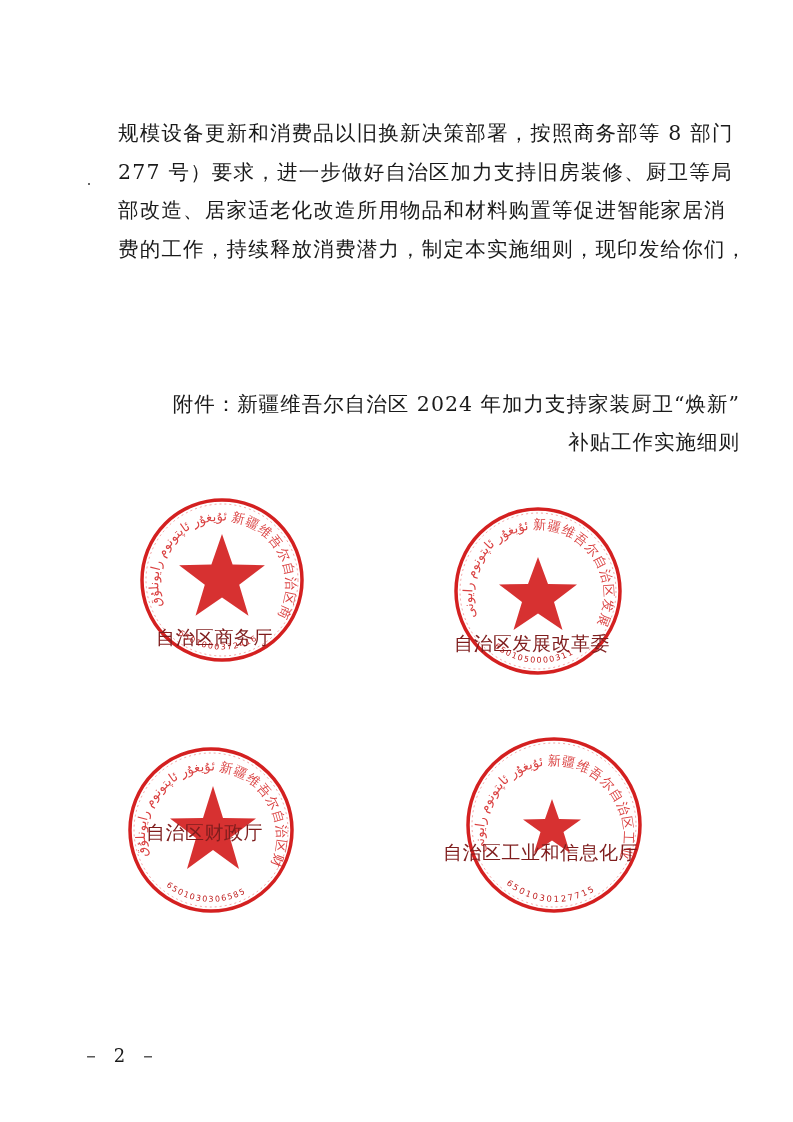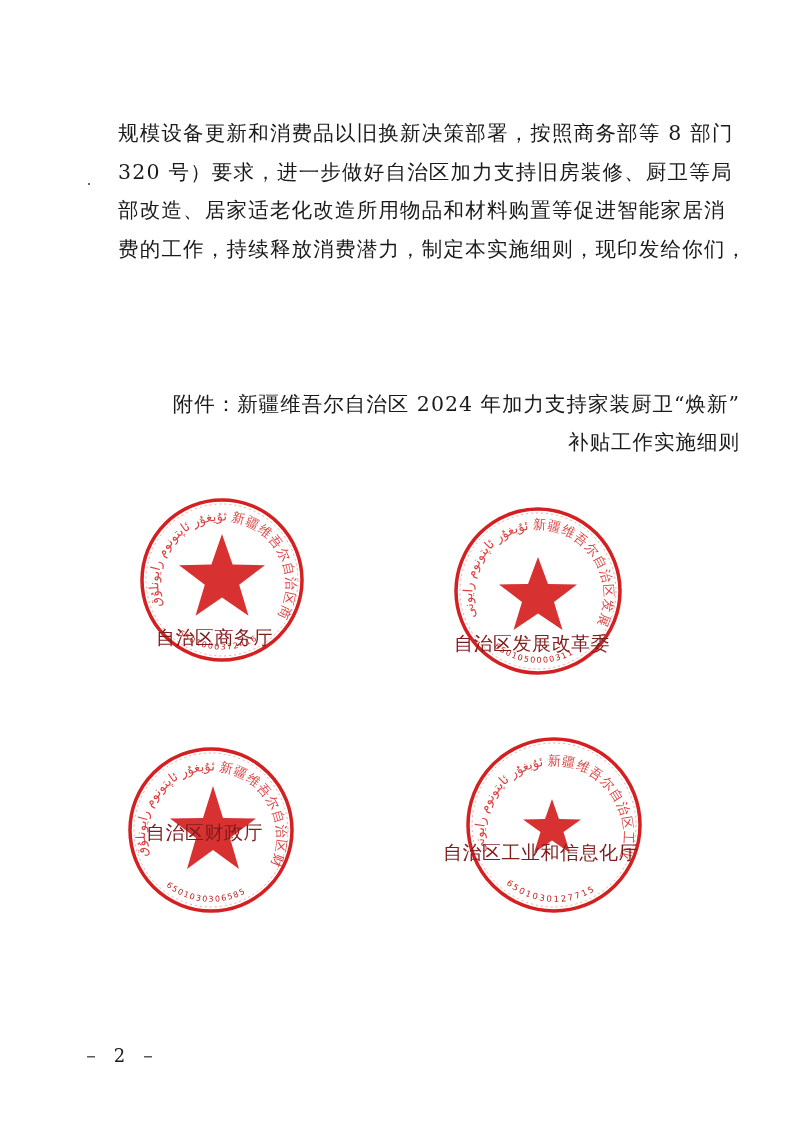--- a/index.html
+++ b/index.html
@@ -91,21 +91,21 @@
   </style>
 </head>
 <body>
 
 <div class="page">
 
   <div class="speck" style="left:88px; top:183px;"></div>
 
   <div class="body-text">
     <div class="line stretch">规模设备更新和消费品以旧换新决策部署，按照商务部等 8 部门</div>
-    <div class="line stretch">320 号）要求，进一步做好自治区加力支持旧房装修、厨卫等局</div>
+    <div class="line stretch">277 号）要求，进一步做好自治区加力支持旧房装修、厨卫等局</div>
     <div class="line stretch">部改造、居家适老化改造所用物品和材料购置等促进智能家居消</div>
     <div class="line stretch">费的工作，持续释放消费潜力，制定本实施细则，现印发给你们，</div>
   </div>
 
   <div class="attachment">
     <div class="row">
       <span>附件：</span><span>新疆维吾尔自治区 2024 年加力支持家装厨卫“焕新”</span>
     </div>
     <div class="row indent">
       <span>补贴工作实施细则</span>

